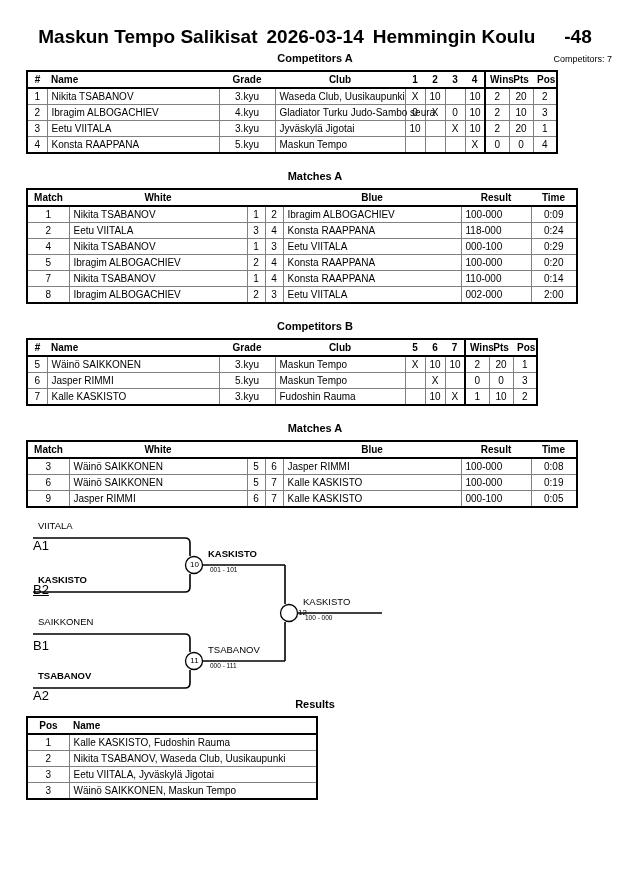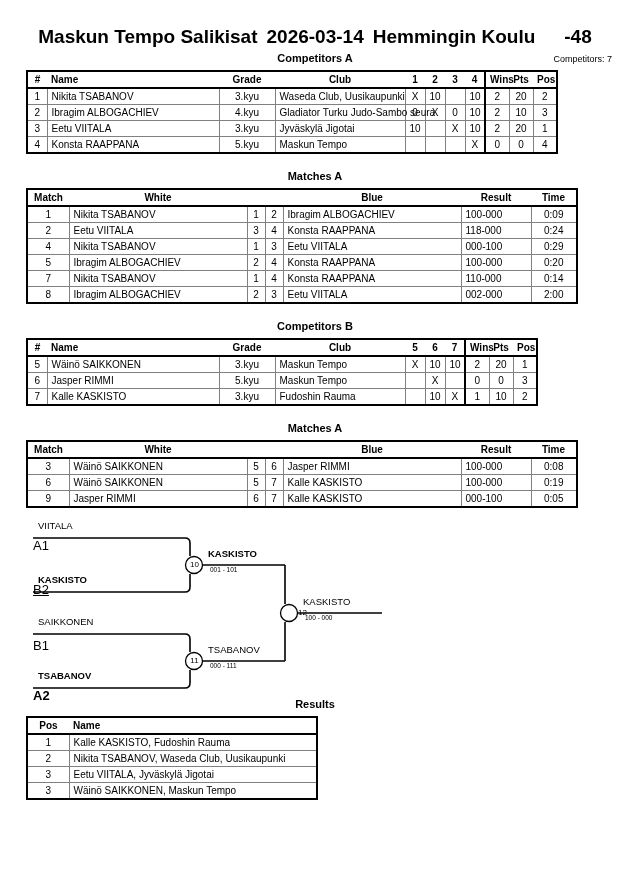--- a/index.html
+++ b/index.html
@@ -443,21 +443,21 @@
   <div class="bk-name" style="left:38px; top:4px;">VIITALA</div>
   <div class="bk-seed" style="left:33px; top:22px;">A1</div>
 
   <div class="bk-name b" style="left:38px; top:58px;">KASKISTO</div>
   <div class="bk-seed" style="left:33px; top:66px;text-decoration:underline;">B2</div>
 
   <div class="bk-name" style="left:38px; top:100px;">SAIKKONEN</div>
   <div class="bk-seed" style="left:33px; top:122px;">B1</div>
 
   <div class="bk-name b" style="left:38px; top:154px;">TSABANOV</div>
-  <div class="bk-seed" style="left:33px; top:172px;font-weight:bold;">A2</div>
+  <div class="bk-seed" style="left:33px; top:172px;">A2</div>
 
   <div class="bk-mnum" style="left:186px; top:44px; width:17px;">10</div>
   <div class="bk-name b" style="left:208px; top:32px;">KASKISTO</div>
   <div class="bk-score" style="left:210px; top:50px;">001 - 101</div>
 
   <div class="bk-mnum" style="left:186px; top:140px; width:17px;">11</div>
   <div class="bk-name" style="left:208px; top:128px;">TSABANOV</div>
   <div class="bk-score" style="left:210px; top:146px;">000 - 111</div>
 
   <div class="bk-mnum" style="left:294px; top:92px; width:17px;">12</div>

